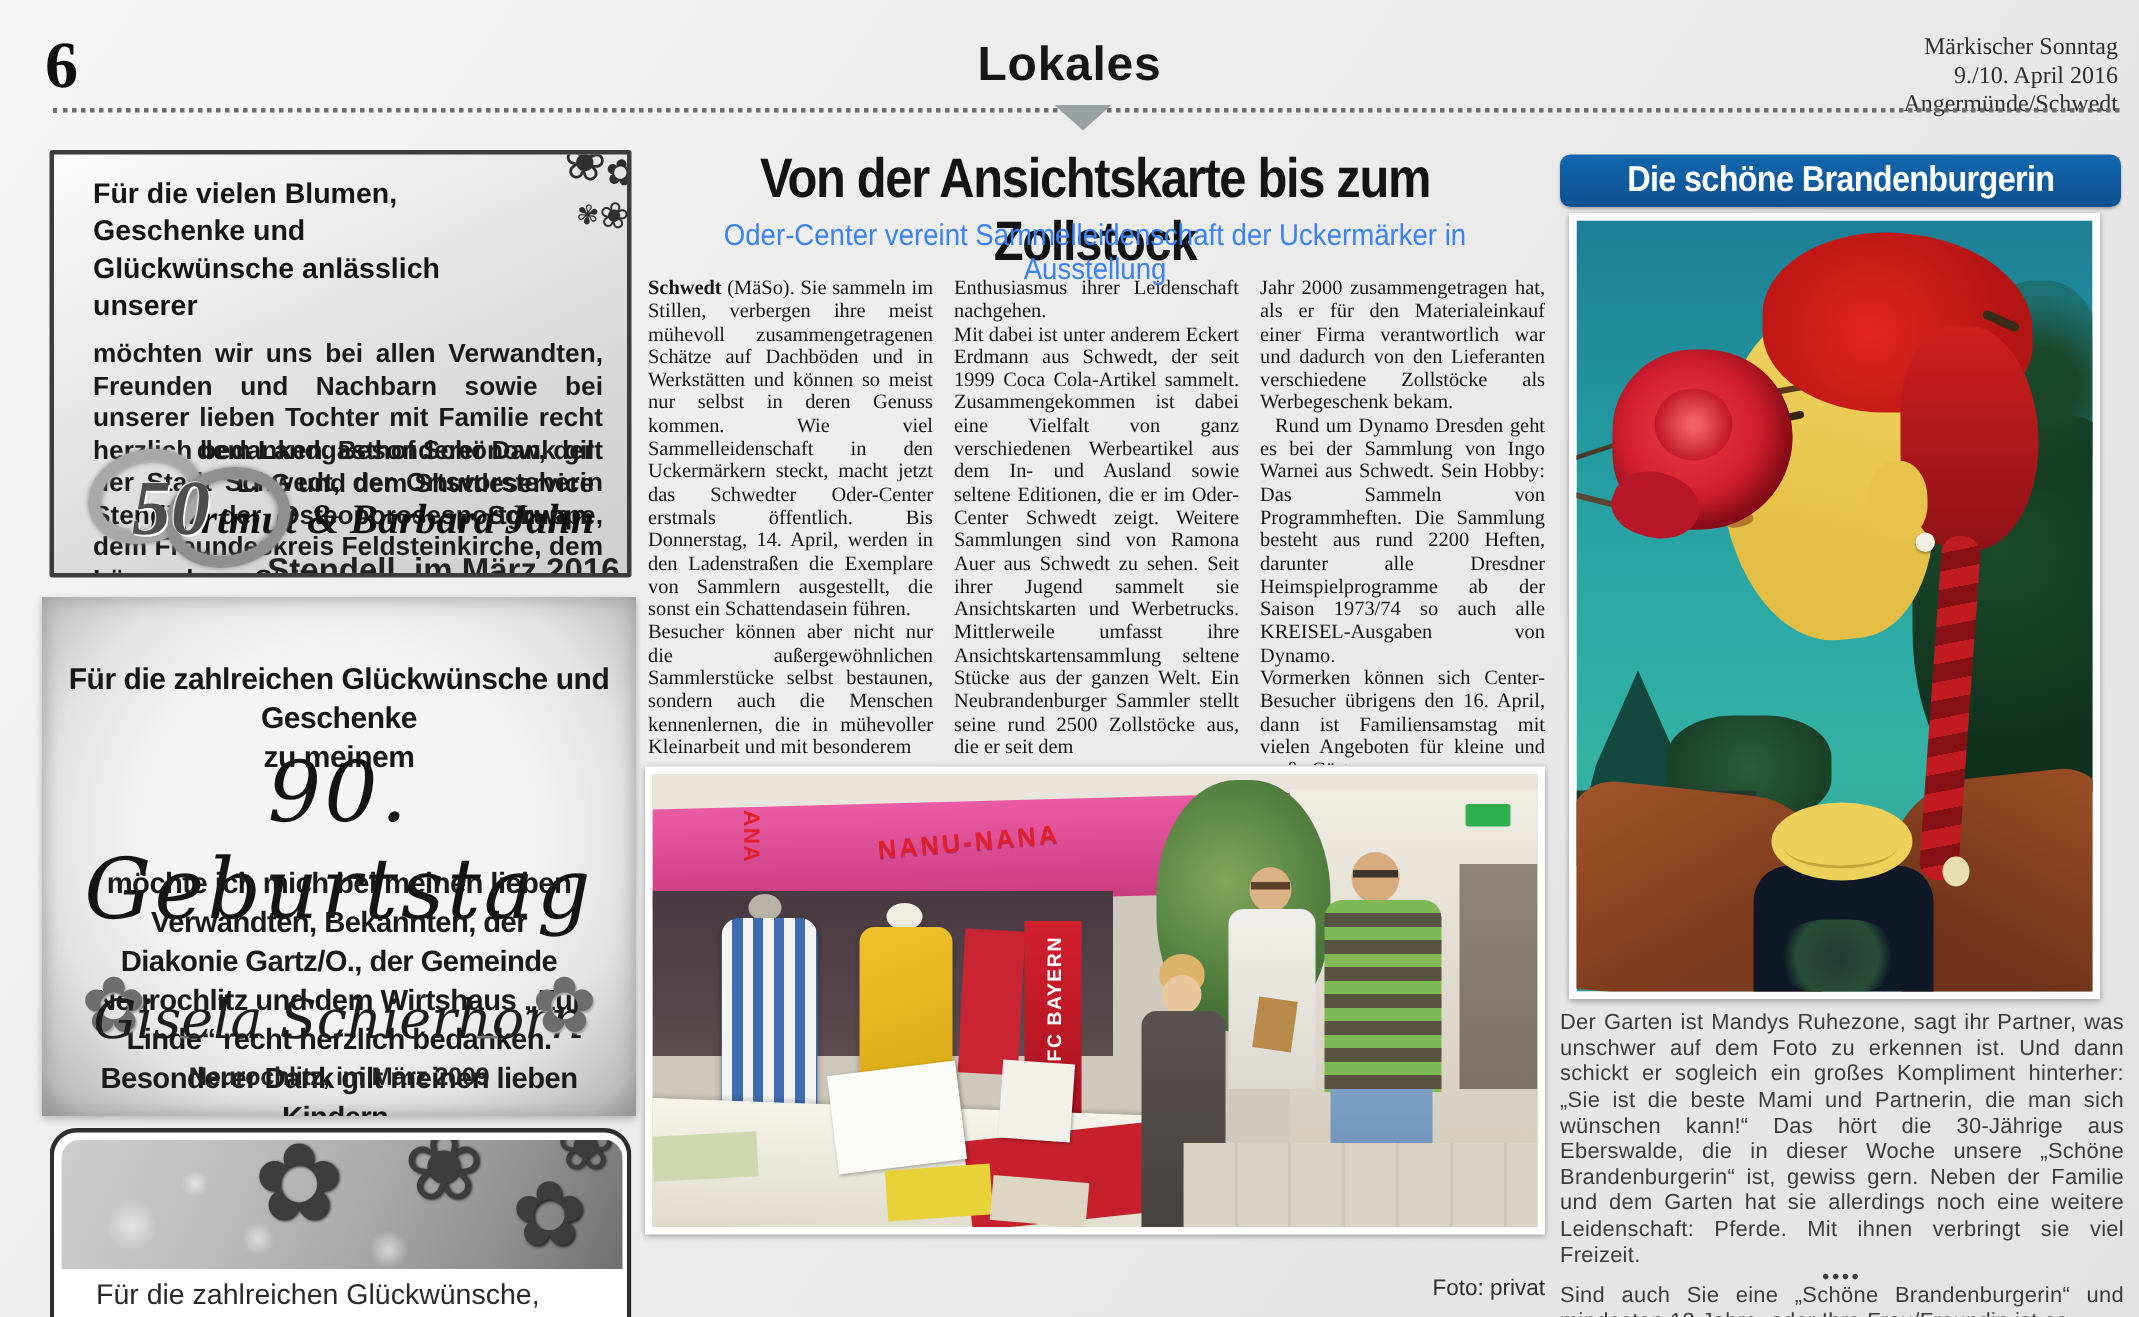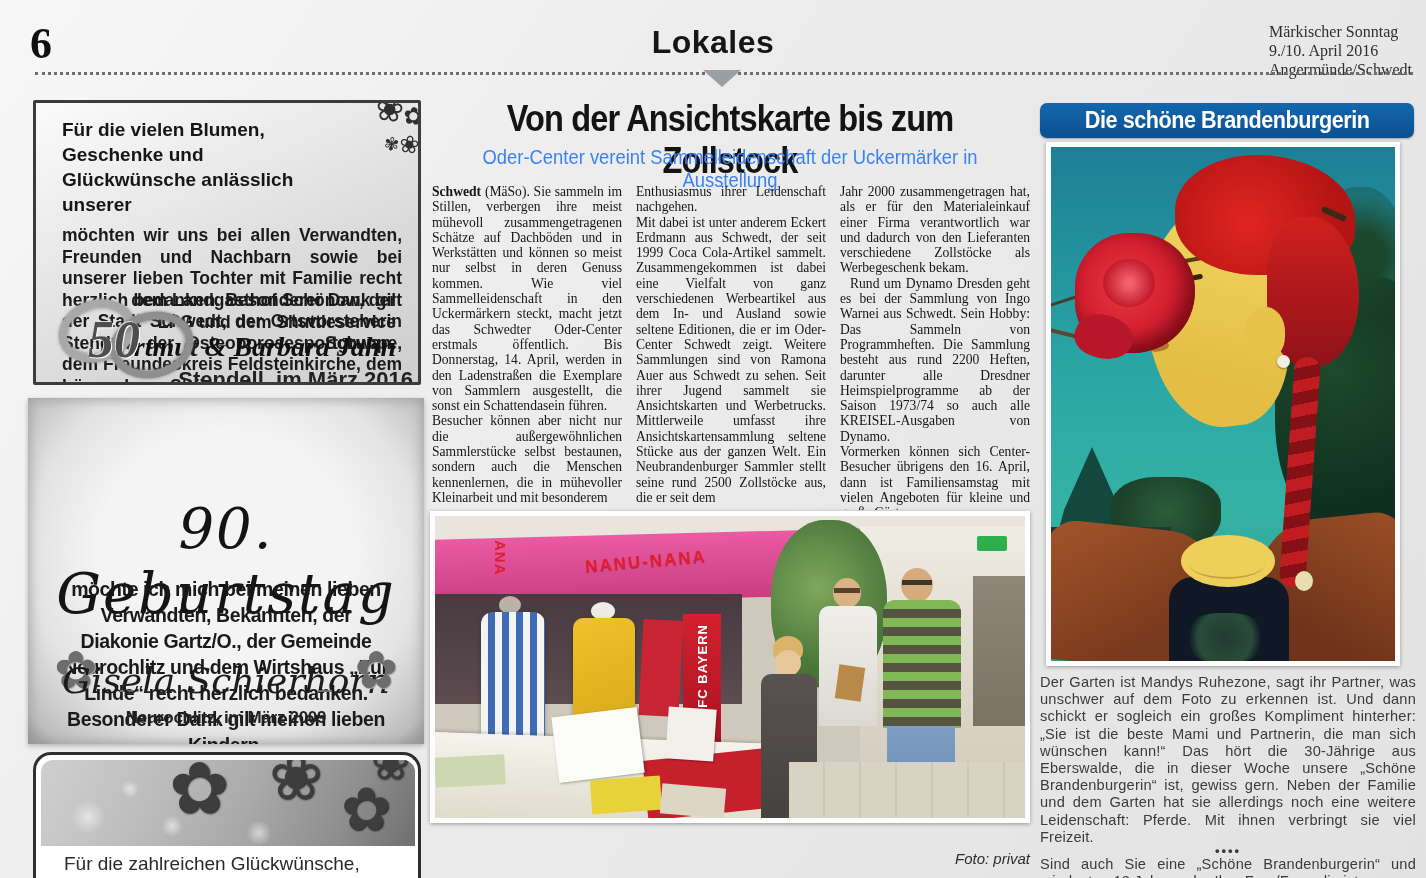--- a/index.html
+++ b/index.html
@@ -7,21 +7,21 @@
   body {
     font-family:"Liberation Sans", sans-serif;
     background:linear-gradient(125deg,#f7f7f7 0%,#ededed 35%,#e7e7e7 70%,#e2e2e2 100%);
     color:#1c1c1c; position:relative;
   }
   .abs { position:absolute; }
 
   
   .page-num { left:30px; top:18px; font-family:"Liberation Serif",serif; font-weight:bold; font-size:44px; color:#111; }
   .section-title { left:0; top:24px; width:1426px; text-align:center; font-weight:bold; font-size:32px; letter-spacing:.5px; color:#161616; }
-  .masthead { right:14px; top:22px; text-align:left; font-family:"Liberation Serif",serif; font-size:16px; line-height:19px; color:#2e2e2e; }
+  .masthead { right:14px; top:22px; text-align:right; font-family:"Liberation Serif",serif; font-size:16px; line-height:19px; color:#2e2e2e; }
   .dotline { left:35px; top:72px; width:1378px; border-top:3px dotted #6e6e6e; }
   .tri { left:703px; top:70px; width:0; height:0; border-left:19px solid transparent; border-right:19px solid transparent; border-top:17px solid #9aa0a2; }
 
   
   .ad1 { left:33px; top:100px; width:388px; height:285px; border:3px solid #3c3c3c; border-radius:2px;
          background:linear-gradient(155deg,#fbfbfb 0%,#e9e9e9 35%,#d7d7d7 70%,#cfcfcf 100%); overflow:hidden; }
   .ad1 .intro { left:26px; top:14px; width:250px; font-size:19px; line-height:25px; font-weight:bold; color:#161616; }
   .ad1 .title { left:14px; top:68px; width:330px; font-family:"Liberation Serif",serif; font-style:italic; font-weight:bold; font-size:44px; color:#0f0f0f; letter-spacing:-1px; }
   .ad1 .body1 { left:26px; top:122px; width:340px; font-size:17.5px; line-height:21.5px; font-weight:bold; text-align:justify; color:#1a1a1a; }
   .ad1 .body2 { right:22px; top:187px; width:300px; font-size:17.5px; line-height:21.5px; font-weight:bold; text-align:right; color:#1a1a1a; }
@@ -67,21 +67,21 @@
   .col p + p { margin-top:0; }
   .c1{left:0} .c2{left:204px} .c3{left:408px}
   .b { font-weight:bold;margin-top:44px; }
   .indent { text-indent:10px; }
 
   .photo1-frame { left:430px; top:511px; width:600px; height:312px; background:#fdfdfd; padding:5px;
                   box-shadow:0 1px 4px rgba(0,0,0,.35); }
   .photo1 { position:relative; width:590px; height:302px; overflow:hidden; background:#cfc9bd; }
 
   .caption { left:430px; top:828px; width:600px; height:42px; font-size:16px; line-height:20px; color:#2e2e2e; }
-  .credit { position:absolute; right:0; bottom:1px; font-size:15px; color:#2e2e2e;font-style:italic; }
+  .credit { position:absolute; right:0; bottom:1px; font-size:15px; color:#2e2e2e; }
 
   
   .banner { left:1040px; top:103px; width:374px; height:35px; border-radius:7px;
             background:linear-gradient(180deg,#1367ae,#0c508f); box-shadow:0 1px 2px rgba(0,0,0,.3);
             color:#fff; text-align:center; font-weight:bold; font-size:24px; line-height:34px; }
   .banner span { display:inline-block; transform:scaleX(.9); letter-spacing:-.5px; }
   .photo2-frame { left:1046px; top:142px; width:354px; height:524px; background:#fdfdfd; padding:5px;
                   box-shadow:0 1px 4px rgba(0,0,0,.35); }
   .photo2 { position:relative; width:344px; height:514px; overflow:hidden; }
   .feature-body { left:1040px; top:674px; width:376px; font-size:14.6px; line-height:17.2px; text-align:justify; color:#3b3b3b; letter-spacing:.2px; }
@@ -119,20 +119,24 @@
   <div class="abs names">Hartmut &amp; Barbara Jahn</div>
   <div class="abs place">Stendell, im März 2016</div>
   <div class="rings abs">
     <div class="ring r1"></div>
     <div class="ring r2"></div>
     <div class="badge50">50</div>
   </div>
 </div>
 
 <div class="abs ad2">
+  <div class="abs intro">
+    <div>Für die zahlreichen Glückwünsche und Geschenke</div>
+    <div>zu meinem</div>
+  </div>
   <div class="abs title">90. Geburtstag</div>
   <div class="abs body">möchte ich mich bei meinen lieben Verwandten, Bekannten, der Diakonie Gartz/O., der Gemeinde Neurochlitz und dem Wirtshaus „Zur Linde“ recht herzlich bedanken. Besonderer Dank gilt meinen lieben Kindern.</div>
   <span class="blossom" style="left:26px;">✿</span>
   <span class="dash" style="left:92px;">–</span>
   <div class="abs name">Gisela Schierhorn</div>
   <span class="dash" style="right:92px;">–</span>
   <span class="blossom" style="right:26px;">✿</span>
   <div class="abs place">Neurochlitz, im März 2009</div>
 </div>
 

